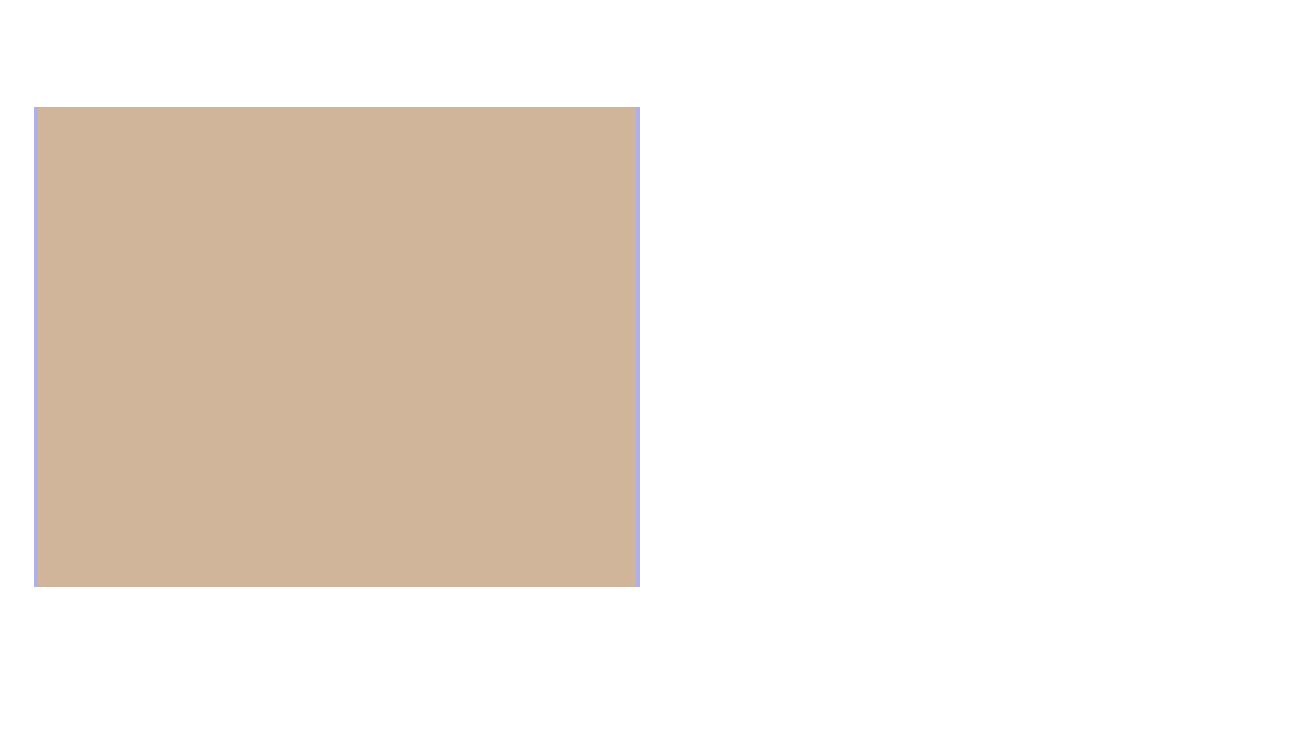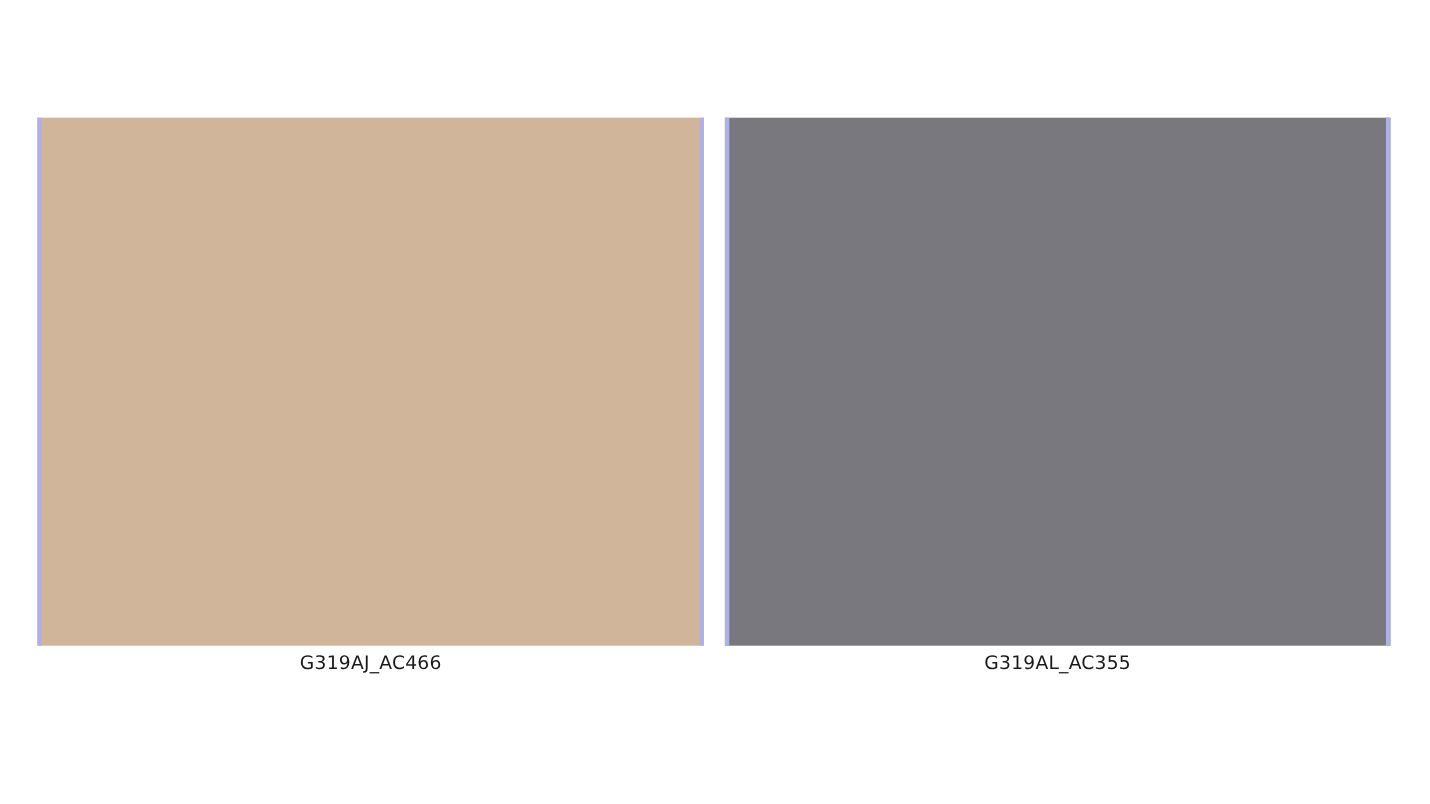--- a/index.html
+++ b/index.html
@@ -50,21 +50,16 @@
     white-space: nowrap;
   }
 </style>
 </head>
 <body style="background: rgb(255, 255, 255);">
 
 <div class="figure">
 
   <div class="swatch-cell left">
     <div class="swatch-patch" id="patch-0" style="background: rgb(208, 181, 155); --frame: #b0b0e8;"></div>
-    <div class="swatch-caption" style="color: rgb(26, 26, 26);">G319AJ_AC466</div>
   </div>
 
-  <div class="swatch-cell right">
-    <div class="swatch-patch" id="patch-1" style="background: rgb(121, 120, 126); --frame: #b0b0e8;"></div>
-    <div class="swatch-caption" style="color: rgb(26, 26, 26);">G319AL_AC355</div>
-  </div>
 
 </div>
 
 </body></html>

